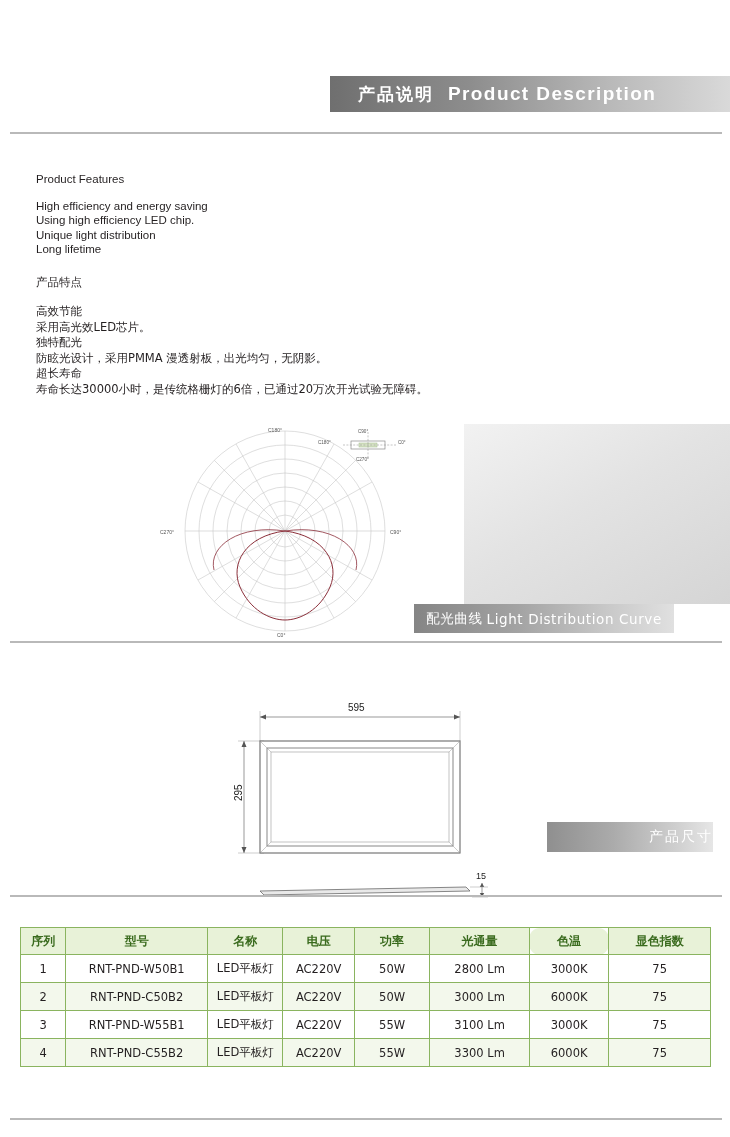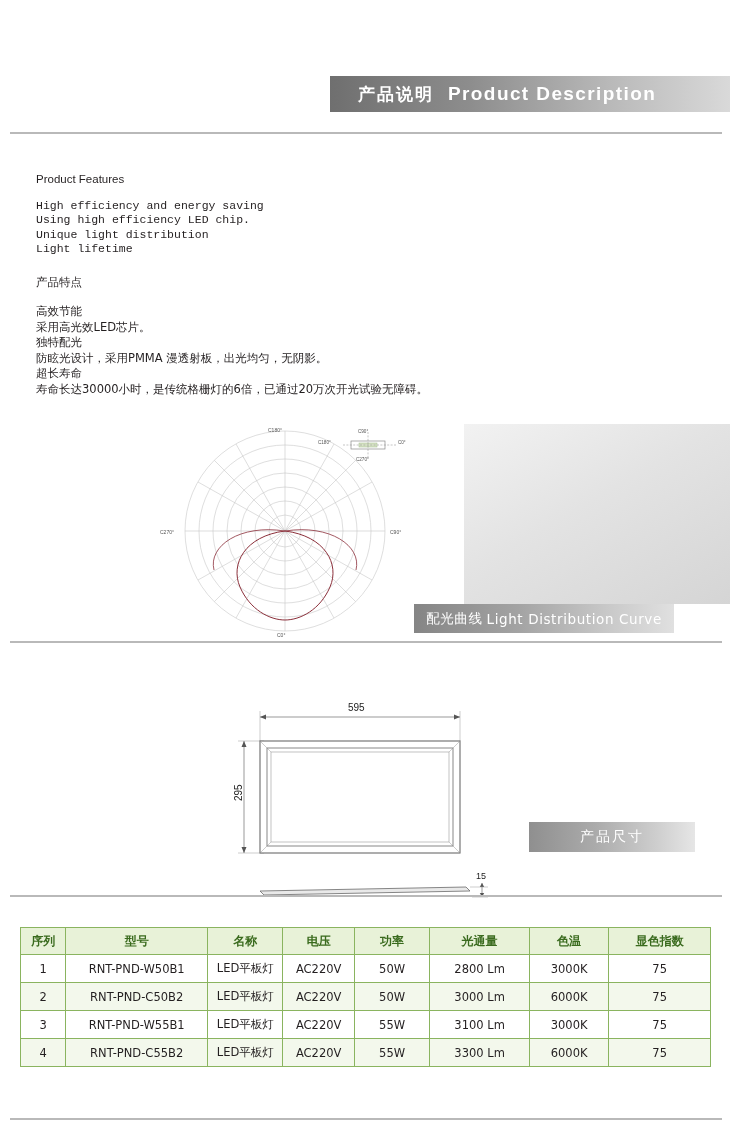--- a/index.html
+++ b/index.html
@@ -57,21 +57,21 @@
   .features {
     position: absolute;
     left: 36px;
     top: 172px;
     width: 650px;
     font-size: 11.5px;
     line-height: 14.5px;
     color: #231f20;
   }
   .features .lead { margin-bottom: 12px; }
-  .features .en-line { white-space: pre-wrap; font-family: Liberation Mono, monospace; }
+  .features .en-line { white-space: pre-wrap; }
   .features .cn-block {
     margin-top: 18px;
     font-family: "DejaVu Sans", sans-serif;
     font-size: 11.5px;
     line-height: 15.5px;
   }
   .features .cn-title { margin-bottom: 14px; }
 
   
   .curve-wrap {
@@ -115,28 +115,28 @@
   
   .dim-area {
     position: absolute;
     left: 230px;
     top: 697px;
     width: 290px;
     height: 220px;
   }
   .dim-caption {
     position: absolute;
-    left: 529px;
+    left: 547px;
     top: 822px;
     width: 166px;
     height: 30px;
     background: linear-gradient(to right, #8f8f8f 0%, #ababab 40%, #cfcfcf 78%, #e6e6e6 100%);
     display: flex;
     align-items: center;
-    justify-content: center;
+    justify-content: flex-end;
     color: #fff;
     font-size: 14px;
     letter-spacing: 2px;
     font-family: "DejaVu Sans", sans-serif;
   }
 
   
   table.spec {
     position: absolute;
     left: 20px;
@@ -161,21 +161,21 @@
     color: #231f20;
     font-family: "DejaVu Sans", sans-serif;
   }
   table.spec tr.alt td { background: #f3f8ec; }
   .col-0 { width: 42px; }
   .col-1 { width: 138px; }
   .col-2 { width: 72px; }
   .col-3 { width: 68px; }
   .col-4 { width: 72px; }
   .col-5 { width: 96px; }
-  .col-6 { width: 76px; }
+  .col-6 { width: 76px; border-radius: 11px; }
   .col-7 { width: 98px; }
 
   .bottom-rule {
     position: absolute;
     left: 10px;
     top: 1118px;
     width: 712px;
     height: 2px;
     background: #b9b9b9;
   }
@@ -189,21 +189,21 @@
   <span class="cn">产品说明</span>
   <span class="en">Product  Description</span>
 </div>
 <div class="rule rule-top"></div>
 
 <div class="features">
   <div class="lead">Product Features</div>
   <div class="en-line">High efficiency and energy saving</div>
   <div class="en-line">Using high efficiency LED chip.</div>
   <div class="en-line">Unique light distribution</div>
-  <div class="en-line">Light lifetime</div>
+  <div class="en-line">Long lifetime</div>
 
   <div class="cn-block">
     <div class="cn-title">产品特点</div>
     <div>高效节能</div>
     <div>采用高光效LED芯片。</div>
     <div>独特配光</div>
     <div>防眩光设计，采用PMMA 漫透射板，出光均匀，无阴影。</div>
     <div>超长寿命</div>
     <div>寿命长达30000小时，是传统格栅灯的6倍，已通过20万次开光试验无障碍。</div>
   </div>

